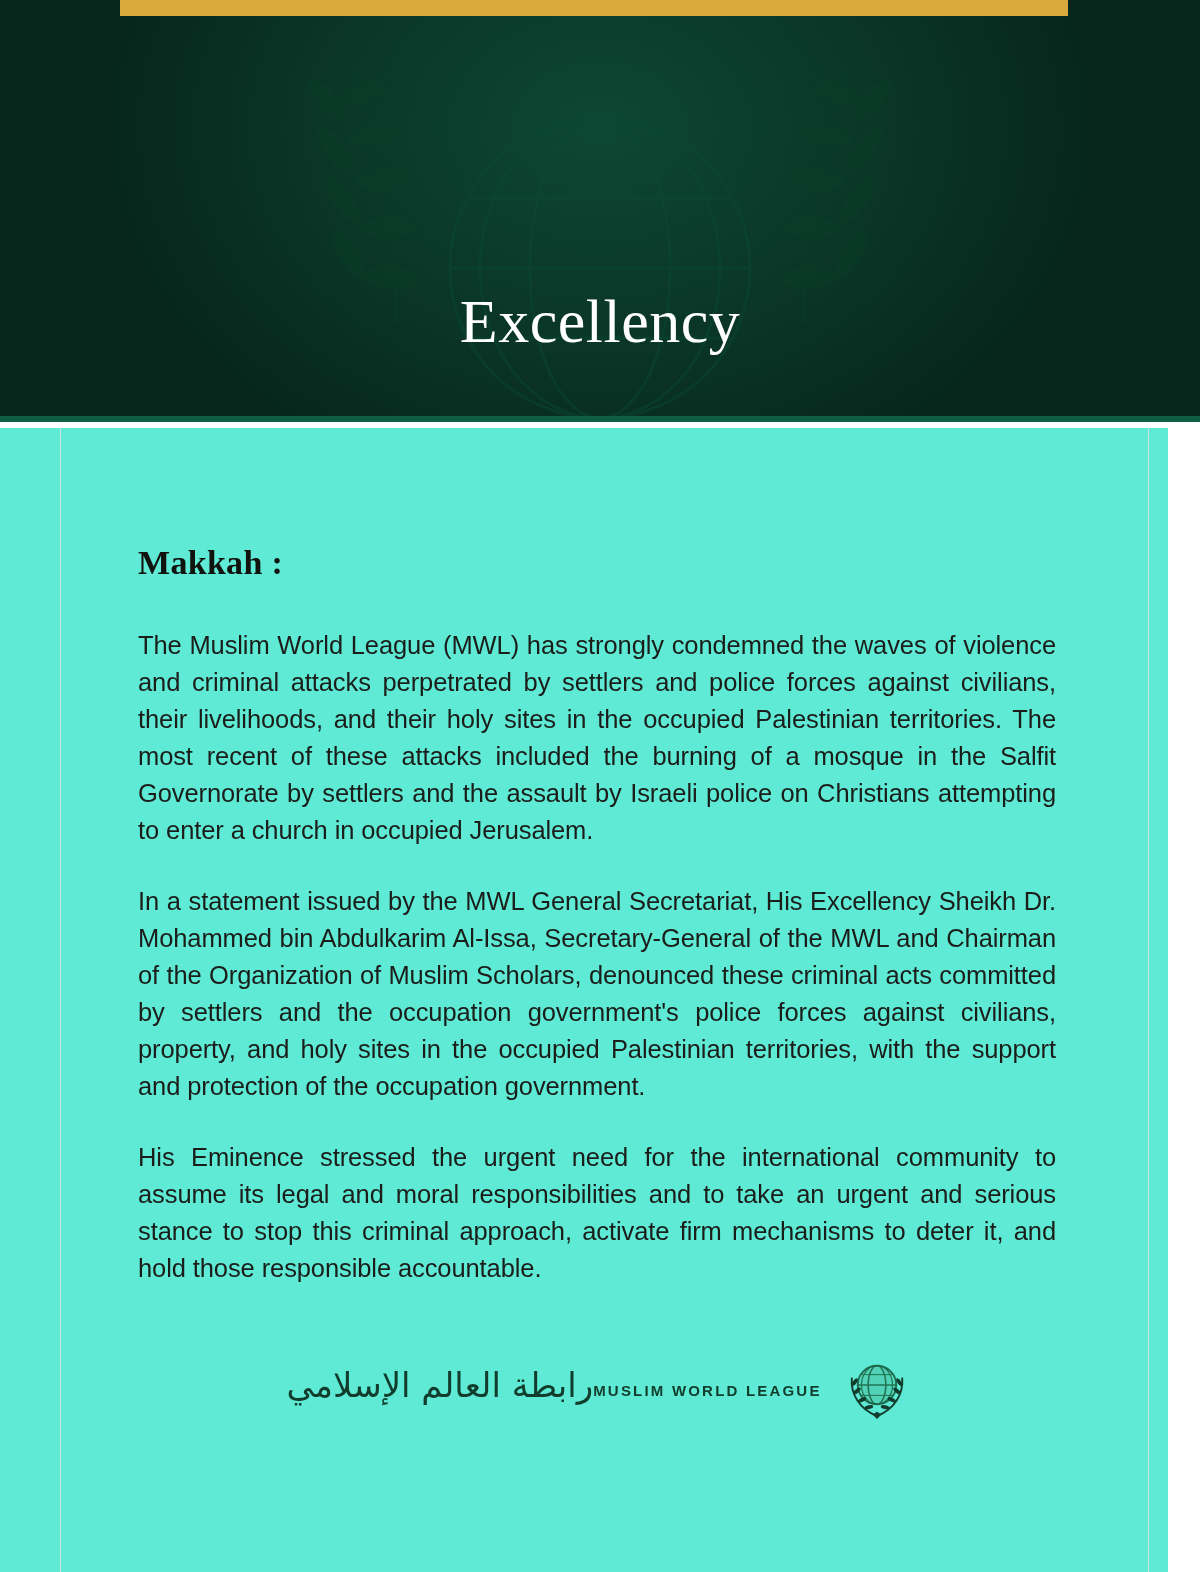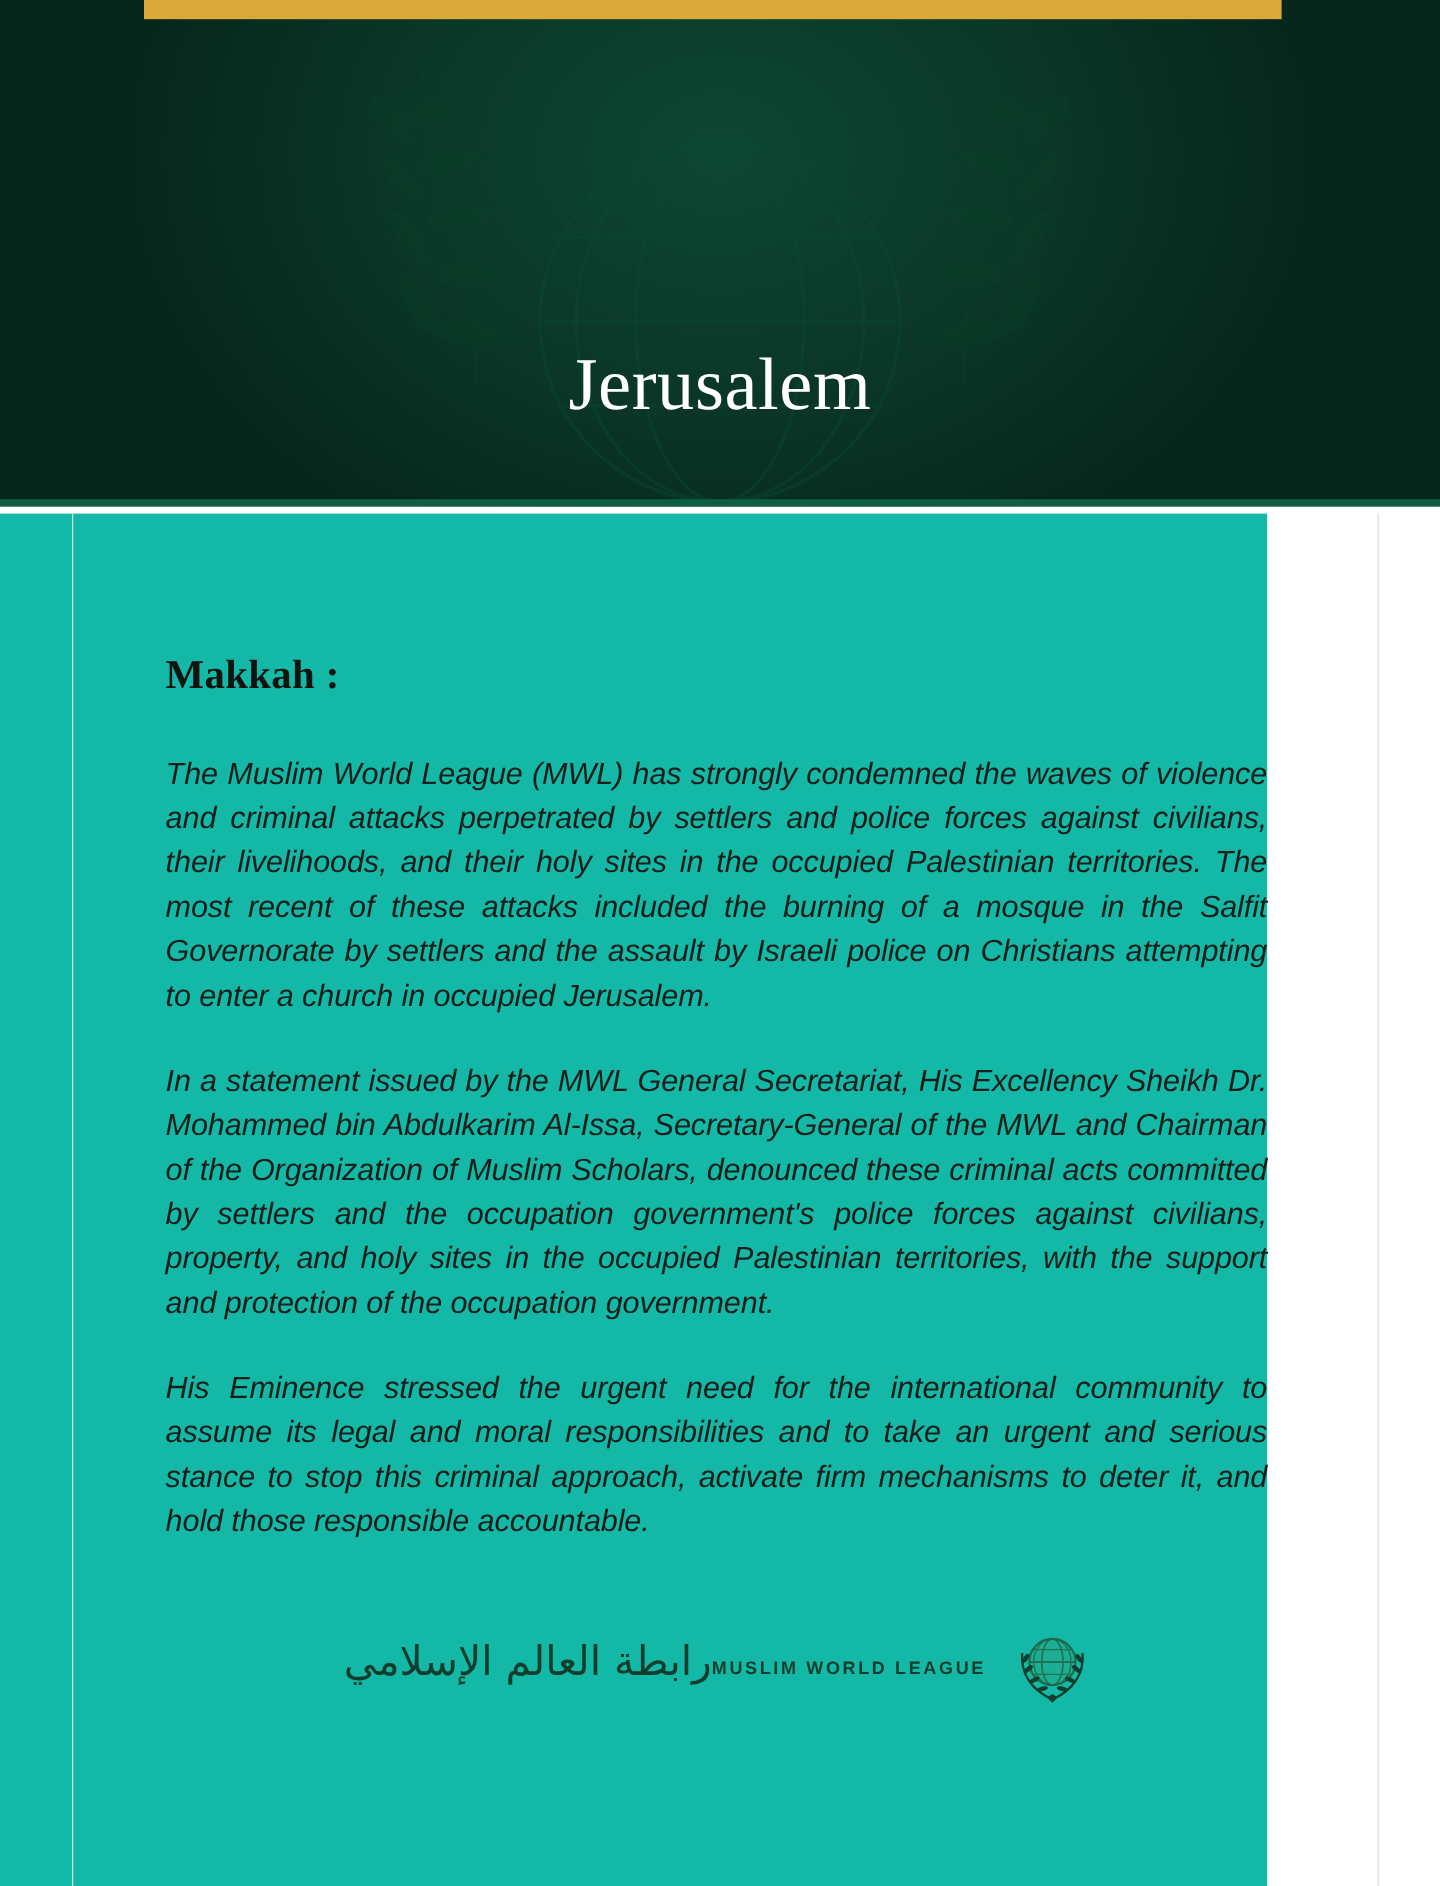--- a/index.html
+++ b/index.html
@@ -76,23 +76,23 @@
     height: 6px;
     background: #0f5d43;
     z-index: 6;
   }
 
   
   .body-area {
     position: absolute;
     top: 428px;
     left: 0;
-    width: 1056px;
+    width: 1168px;
     height: 1144px;
-    background: #14b8a6;
+    background: #5eead4;
   }
   .v-rule {
     position: absolute;
     top: 0;
     width: 1px;
     height: 1144px;
     background: #cfe0da;
   }
   .v-rule.left  { left: 60px; }
   .v-rule.right { left: 1148px; }
@@ -114,21 +114,20 @@
   }
   p.para {
     margin: 0 0 34px 0;
     font-family: "Liberation Sans", sans-serif;
     font-size: 25.5px;
     line-height: 37px;
     color: #1b1d1a;
     text-align: justify;
     text-justify: inter-word;
     letter-spacing: -0.1px;
-    font-style: italic;
   }
   p.para:last-child { margin-bottom: 0; }
 
   
   .footer-logo {
     position: absolute;
     left: 0;
     top: 1348px;
     width: 1200px;
     display: flex;
@@ -204,21 +203,21 @@
           <ellipse cx="86" cy="206" rx="29" ry="12" transform="rotate(-6 86 206)"></ellipse>
           <ellipse cx="-14" cy="46" rx="26" ry="11" transform="rotate(38 -14 46)"></ellipse>
           <ellipse cx="4" cy="92" rx="27" ry="11" transform="rotate(42 4 92)"></ellipse>
           <ellipse cx="22" cy="140" rx="28" ry="11" transform="rotate(46 22 140)"></ellipse>
           <ellipse cx="40" cy="192" rx="28" ry="11" transform="rotate(50 40 192)"></ellipse>
         </g>
       </g>
     </svg>
 
     <div class="gold-bar"></div>
-    <div class="header-title">Jerusalem</div>
+    <div class="header-title">Excellency</div>
     <div class="header-bottom-rule"></div>
   </div>
 
   <div class="body-area">
     <div class="v-rule left"></div>
     <div class="v-rule right"></div>
 
     <div class="content">
       <h1 class="dateline">Makkah :</h1>
       <p class="para">The Muslim World League (MWL) has strongly condemned the waves of violence and criminal attacks perpetrated by settlers and police forces against civilians, their livelihoods, and their holy sites in the occupied Palestinian territories. The most recent of these attacks included the burning of a mosque in the Salfit Governorate by settlers and the assault by Israeli police on Christians attempting to enter a church in occupied Jerusalem.</p>

